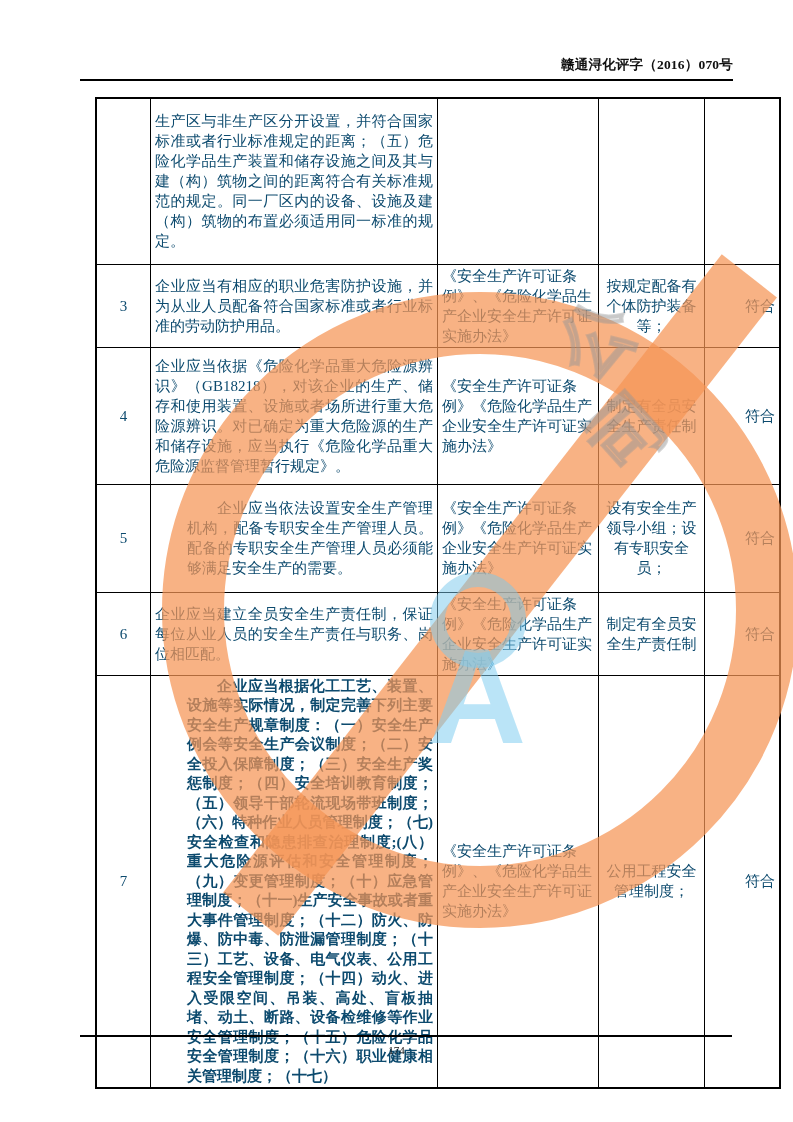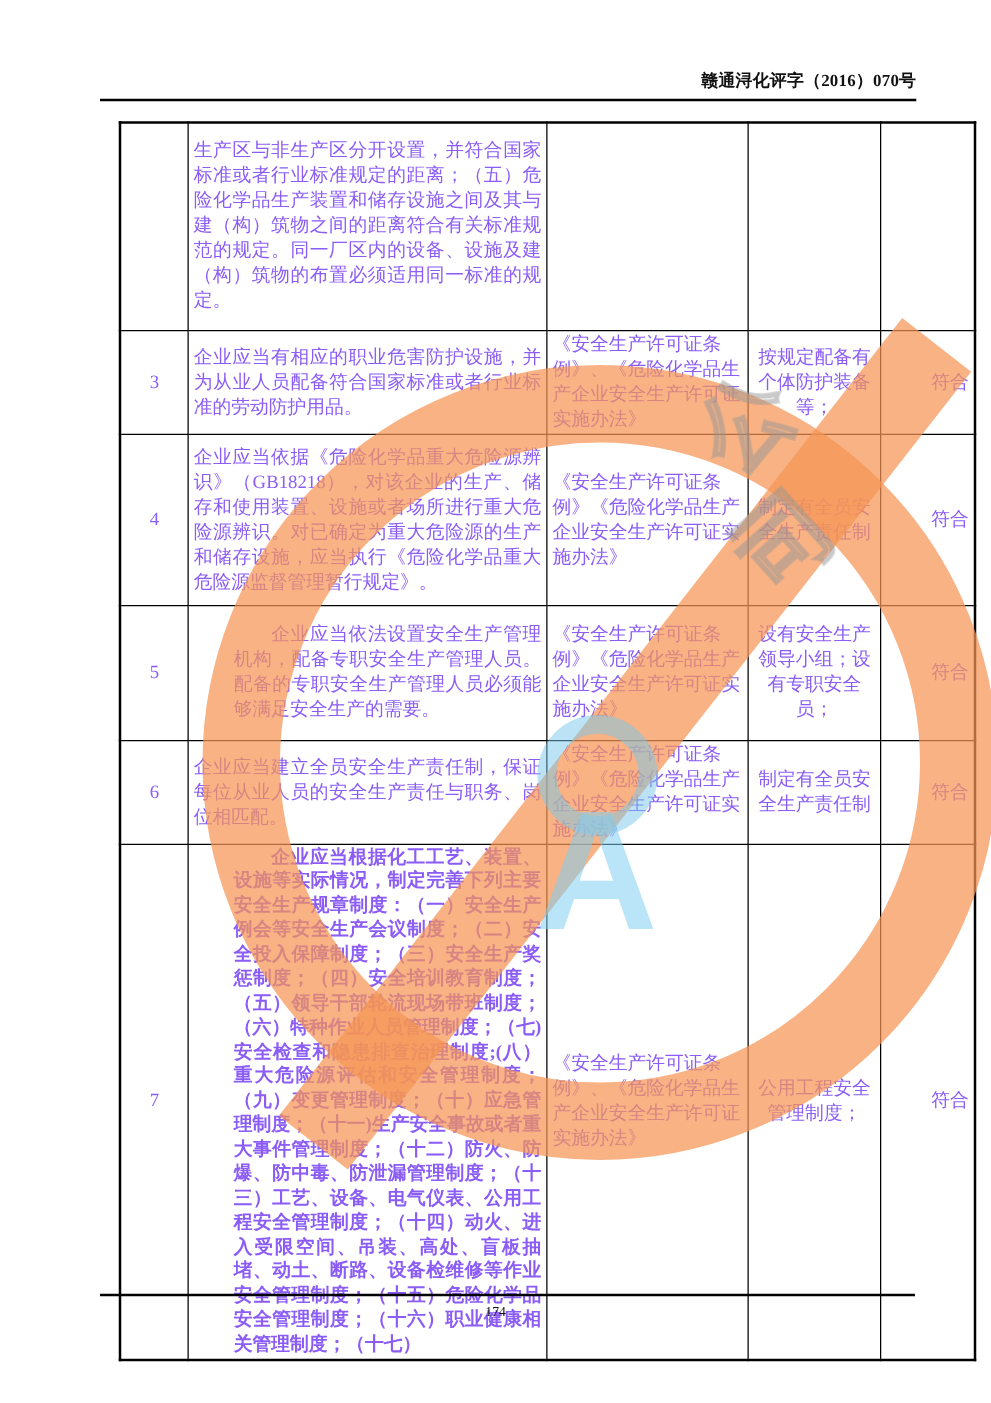--- a/index.html
+++ b/index.html
@@ -18,21 +18,21 @@
     font-size:13.5px;font-weight:bold;letter-spacing:.2px;
     border-bottom:2px solid #000;padding-bottom:5px;
     white-space:nowrap;
   }
   .header .right{margin-left:auto;}
   
   .tablewrap{position:absolute;left:95px;top:97px;}
   table.doc{
     border-collapse:collapse;table-layout:fixed;
     width:638px;border:2px solid #000;
-    font-size:15px;color:#8b5cf6;
+    font-size:15px;color:#0c4a6e;
   }
   table.doc td{
     border:1px solid #000;
     vertical-align:middle;
     padding:1px 4px;
     overflow:hidden;
     line-height:20px;
   }
   td.no{width:45px;text-align:center;padding:0;}
   td.content{width:278px;text-align:justify;line-height:22px;}

